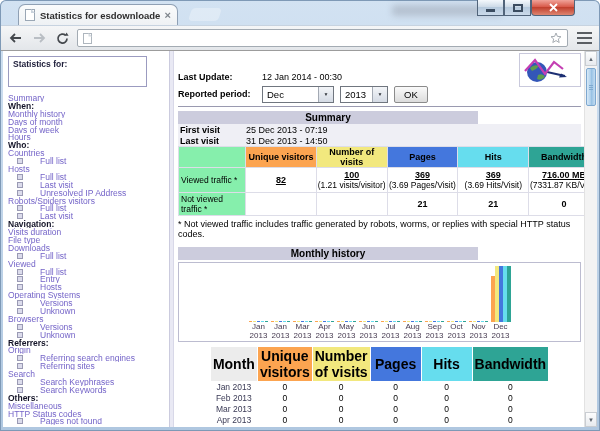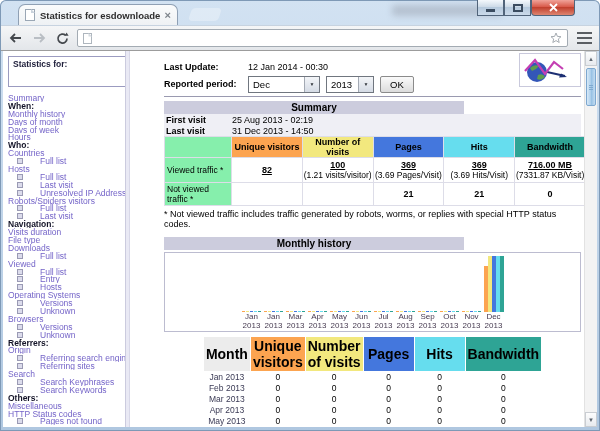--- a/index.html
+++ b/index.html
@@ -34,33 +34,33 @@
   .navbtn{display:flex;align-items:center;justify-content:center;width:16px;height:16px;}
   .addressbar{flex:1;height:18px;background:#fff;border:1px solid #A3ABB3;border-radius:2px;
     display:flex;align-items:center;padding:0 5px;gap:5px;}
   .addr-spacer{flex:1;}
   .menu-btn{width:15px;height:12px;
     background:repeating-linear-gradient(to bottom,#5A5E63 0 2px,transparent 2px 5px);margin-left:2px;}
 
   
   .content{position:absolute;top:51px;left:3px;right:3px;bottom:4px;background:#fff;display:flex;overflow:hidden;}
 
-  .sidebar{width:122px;padding:5px 0 0 5px;overflow:hidden;flex:none;}
+  .sidebar{width:166px;padding:5px 0 0 5px;overflow:hidden;flex:none;}
   .statsfor{width:139px;height:31px;border:1px solid #9B9BC0;padding:2px 4px;
     font-size:8.5px;font-weight:bold;color:#1E1E3A;}
   .nav{margin-top:7px;font-size:8.5px;}
   .nav-link,.nav-header,.nav-sub{height:7.9px;display:flex;align-items:center;white-space:nowrap;overflow:hidden;}
   .nav-link{color:#7464C8;}
   .nav-header{color:#141428;font-weight:bold;}
   .nav-sub{color:#7464C8;padding-left:9px;gap:17px;}
   .sq{width:6px;height:6px;border:1px solid #9A9AB4;background:#DCDCEC;flex:none;display:inline-block;}
 
   .divider{width:5px;flex:none;background:#E9E9F4;border-left:1px solid #CBCBDE;border-right:1px solid #D8D8E8;}
 
-  .main{flex:1;position:relative;padding:9px 3px 0 4px;font-size:9px;overflow:hidden;color:#000;margin-left:30px;}
+  .main{flex:1;position:relative;padding:19px 3px 0 4px;font-size:9px;overflow:hidden;color:#000;}
   .update-row{display:flex;height:14px;align-items:center;}
   .update-row .lbl,.period-row .lbl{width:84px;font-weight:bold;font-size:9px;flex:none;}
   .period-row{display:flex;height:20px;align-items:center;}
   .select{display:inline-flex;height:17px;border:1px solid #70767F;background:#fff;
     align-items:center;justify-content:space-between;font-size:9.5px;margin-right:6px;}
   .select .txt{padding:0 4px;}
   .select .arr{width:15px;height:15px;background:linear-gradient(#F3F5F8,#D5DBE5);
     border-left:1px solid #A3A9B3;display:flex;align-items:center;justify-content:center;
     font-size:5px;color:#30343B;}
   .sel-month{width:72px;}
@@ -361,21 +361,21 @@
           <polygon points="46,22 38,22.5 40,18.5" fill="#1D2F73"></polygon>
           <path d="M4 16 L14 5 L24 19 L33 7 L42 14" fill="none" stroke="#C43FB3" stroke-width="2.2"></path>
         </svg>
       </div>
       <div class="hr"></div>
 
       <div class="sec-title">Summary</div>
       <div class="info">
           <div class="info-row">
             <span class="l">First visit</span>
-            <span>25 Aug 2013 - 02:19</span>
+            <span>25 Dec 2013 - 07:19</span>
           </div>
           <div class="info-row">
             <span class="l">Last visit</span>
             <span>31 Dec 2013 - 14:50</span>
           </div>
         </div>
 
       <table class="traffic">
         <tbody>
             <tr>

